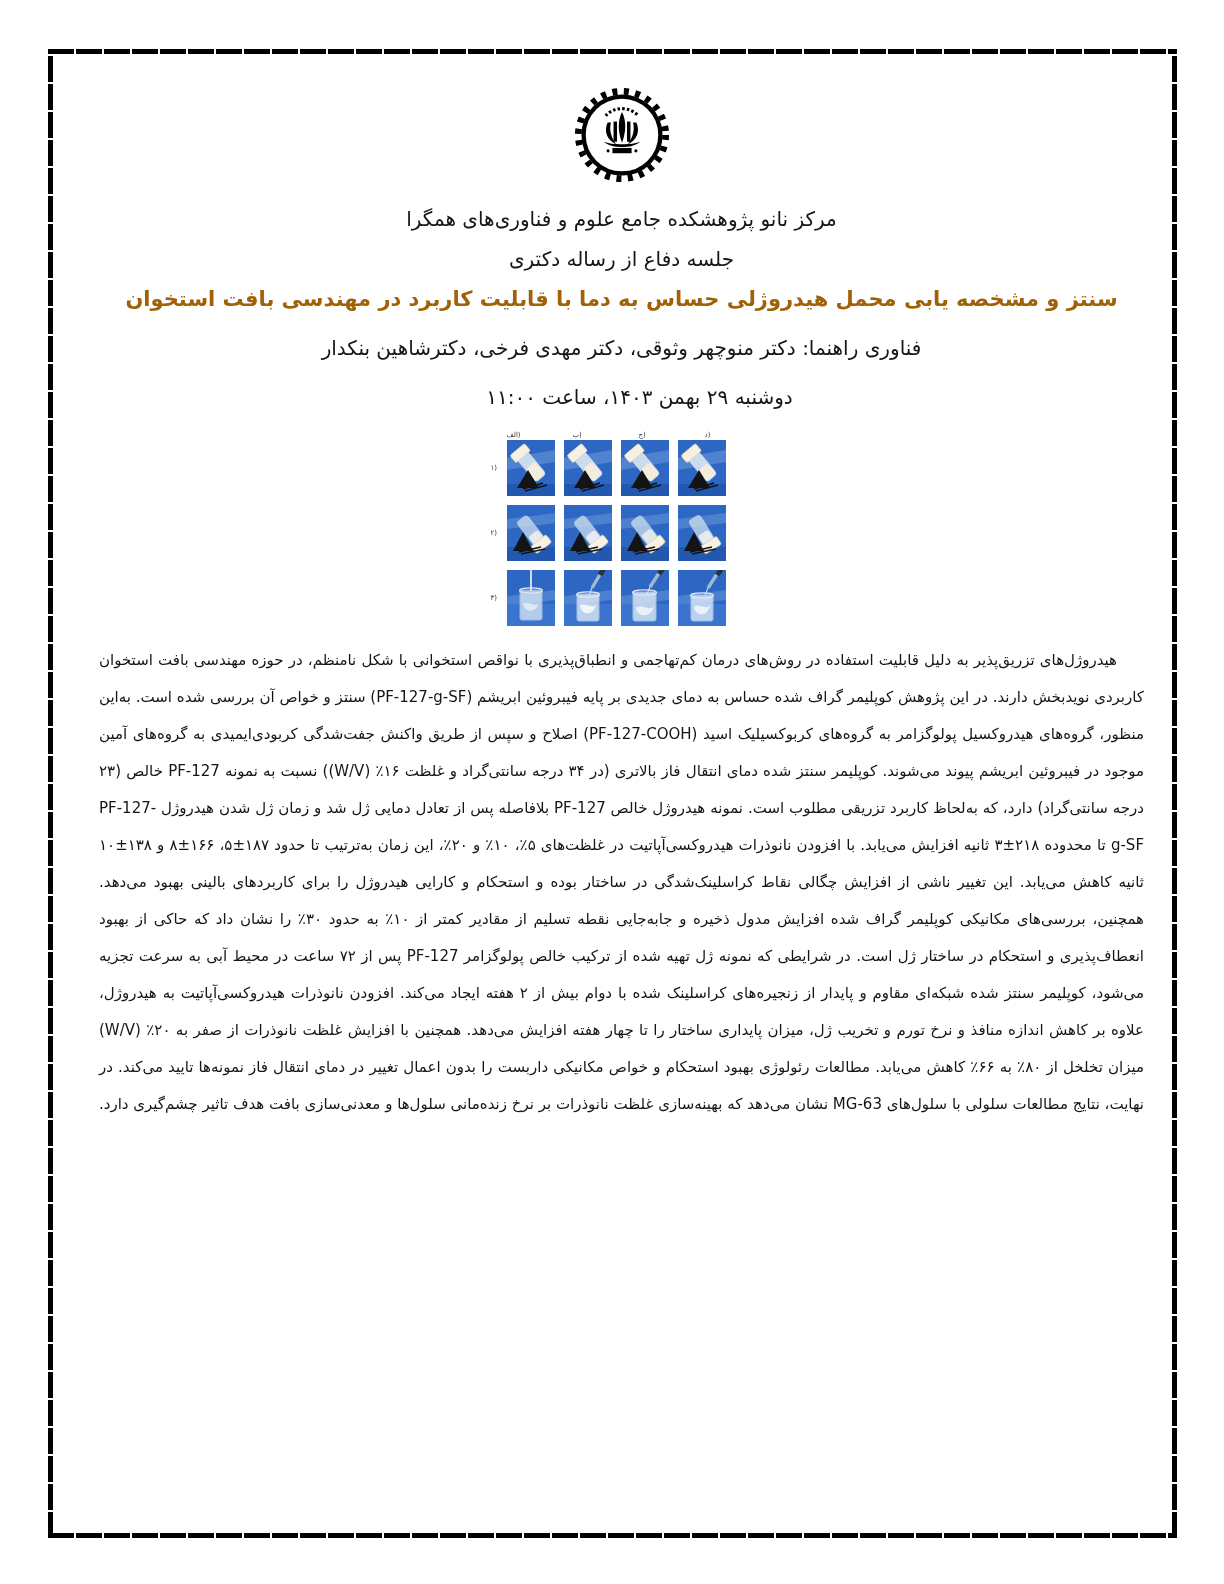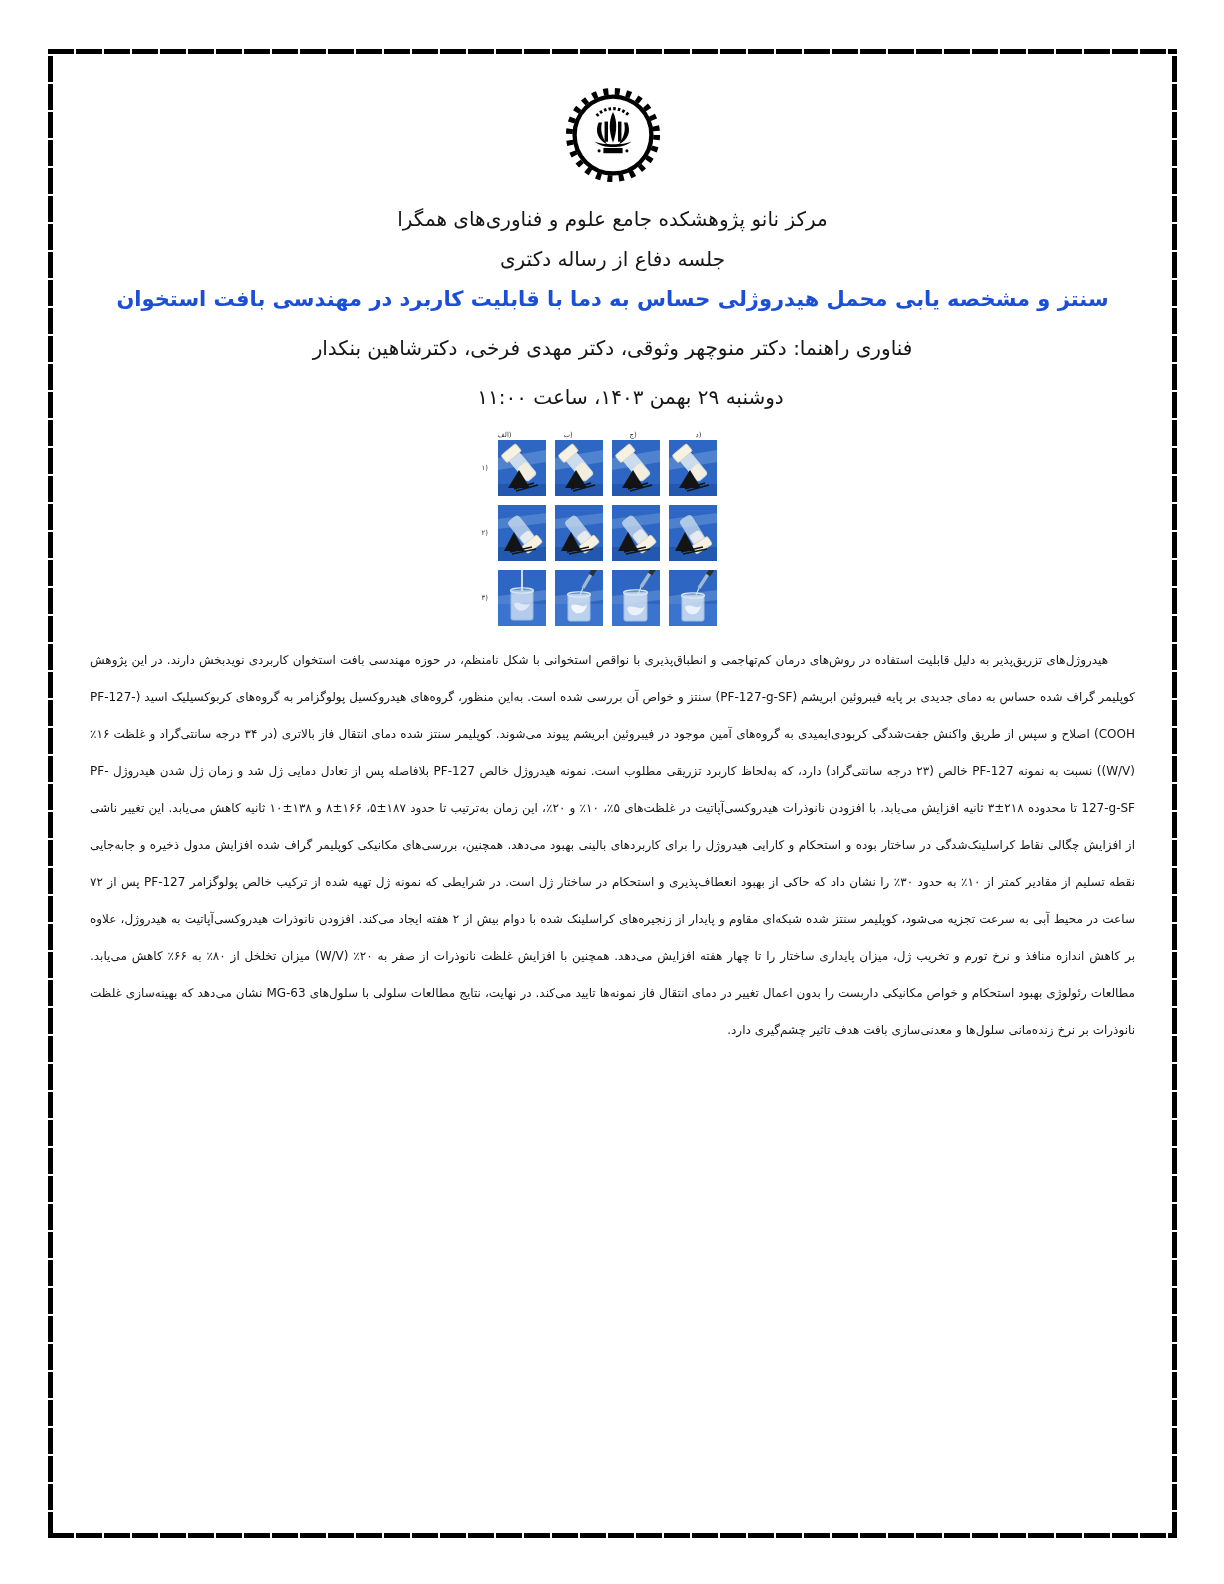--- a/index.html
+++ b/index.html
@@ -17,30 +17,30 @@
   .frame-top { top:49px; }
   .frame-bottom { top:1533px; }
   .frame-left, .frame-right {
     top:49px; height:1489px; width:5px;
     background-image:repeating-linear-gradient(0deg,#000 0 26px,#ffffff 26px 28px);
   }
   .frame-left { left:48px; }
   .frame-right { left:1172px; }
 
   .content {
-    position:absolute; left:53px; top:54px; width:1119px; height:1479px;
+    position:absolute; left:62px; top:54px; width:1119px; height:1479px;
     direction:rtl; text-align:center;
   }
 
   .logo-wrap { margin-top:33px; }
   .logo-wrap svg { display:inline-block; }
 
   .hline { font-size:20px; line-height:40px; color:#161616; }
   .org-line   { margin-top:12px; }
-  .title-line { font-size:21px; font-weight:bold; color:#1d4ed8; }
+  .title-line { font-size:21px; font-weight:bold; color:#a16207; }
   .candidate-line { font-size:19px; }
   .advisors-line  { margin-top:9px; }
   .datetime-line  { margin-top:9px;padding-left:36px; }
 
   
   .figure { margin-top:14px; display:inline-block; direction:ltr; position:relative; }
   .col-labels {
     display:grid; grid-template-columns:repeat(4,48px); column-gap:18px;
     margin-left:16px; margin-bottom:1px;
   }
@@ -51,21 +51,21 @@
   .photo-grid {
     display:grid; grid-template-columns:repeat(4,48px); grid-template-rows:repeat(3,56px);
     gap:9px;
   }
   .photo-grid svg { width:48px; height:56px; display:block; }
 
   
   .abstract {
     margin-top:16px; padding:0 37px; direction:rtl;
     text-align:justify; text-indent:27px;
-    font-size:12px; line-height:37px; color:#151515;
+    font-size:15px; line-height:37px; color:#151515;
   }
 </style>
 </head>
 <body>
 
 <div class="frame-edge frame-top"></div>
 <div class="frame-edge frame-bottom"></div>
 <div class="frame-edge frame-left"></div>
 <div class="frame-edge frame-right"></div>
 

